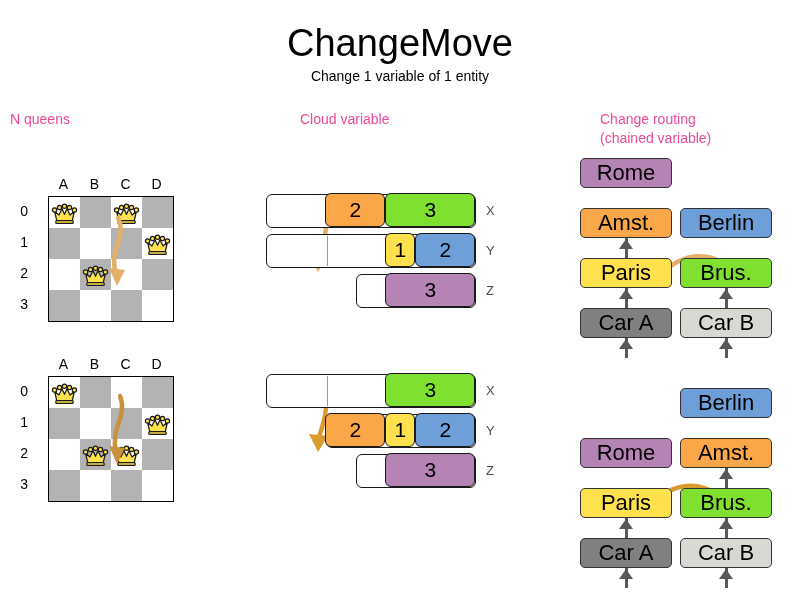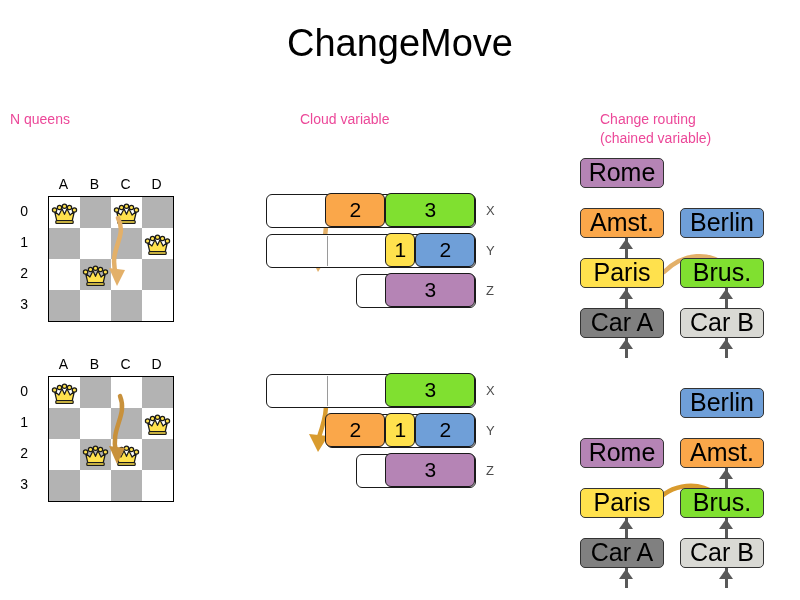--- a/index.html
+++ b/index.html
@@ -112,25 +112,25 @@
     line-height: 34px; height: 34px;
   }
 
   
   .route-group { position: absolute; }
   .route-group.top    { left: 580px; top: 158px; }
   .route-group.bottom { left: 580px; top: 388px; }
 
   .node {
     position: absolute;
-    width: 84px; height: 30px;
+    width: 92px; height: 30px;
     border: 1.6px solid #333333;
     border-radius: 5px;
     box-sizing: border-box;
-    font-size: 25px;
+    font-size: 22px;
     line-height: 27px;
     text-align: center;
     color: #000;
   }
   .edge {
     position: absolute;
     width: 3px;
     background: #595959;
   }
   .arrowhead {
@@ -140,20 +140,21 @@
 
   .curve { position: absolute; pointer-events: none; }
   .curve svg { display: block; overflow: visible; }
 </style>
 </head>
 <body>
 
 <div class="page">
 
   <div class="title">ChangeMove</div>
+  <div class="subtitle">Change 1 variable of 1 entity</div>
 
   <div class="col-head nq">N queens</div>
   <div class="col-head cb">Cloud variable</div>
   <div class="col-head vr">
     <div>Change routing</div>
     <div>(chained variable)</div>
   </div>
 
   <div class="board-wrap top">
     <div class="board" id="board-before">

